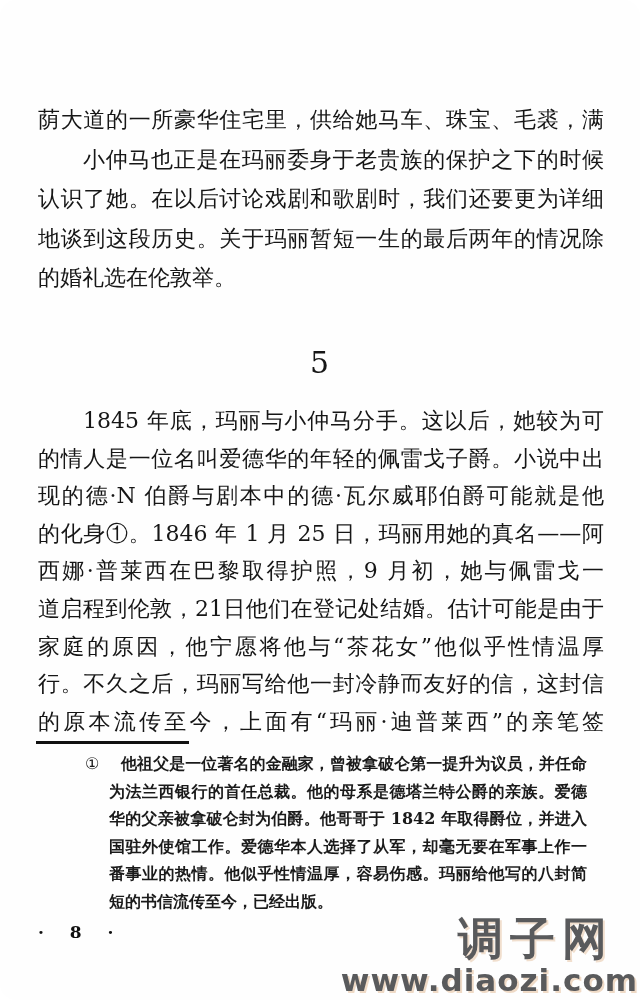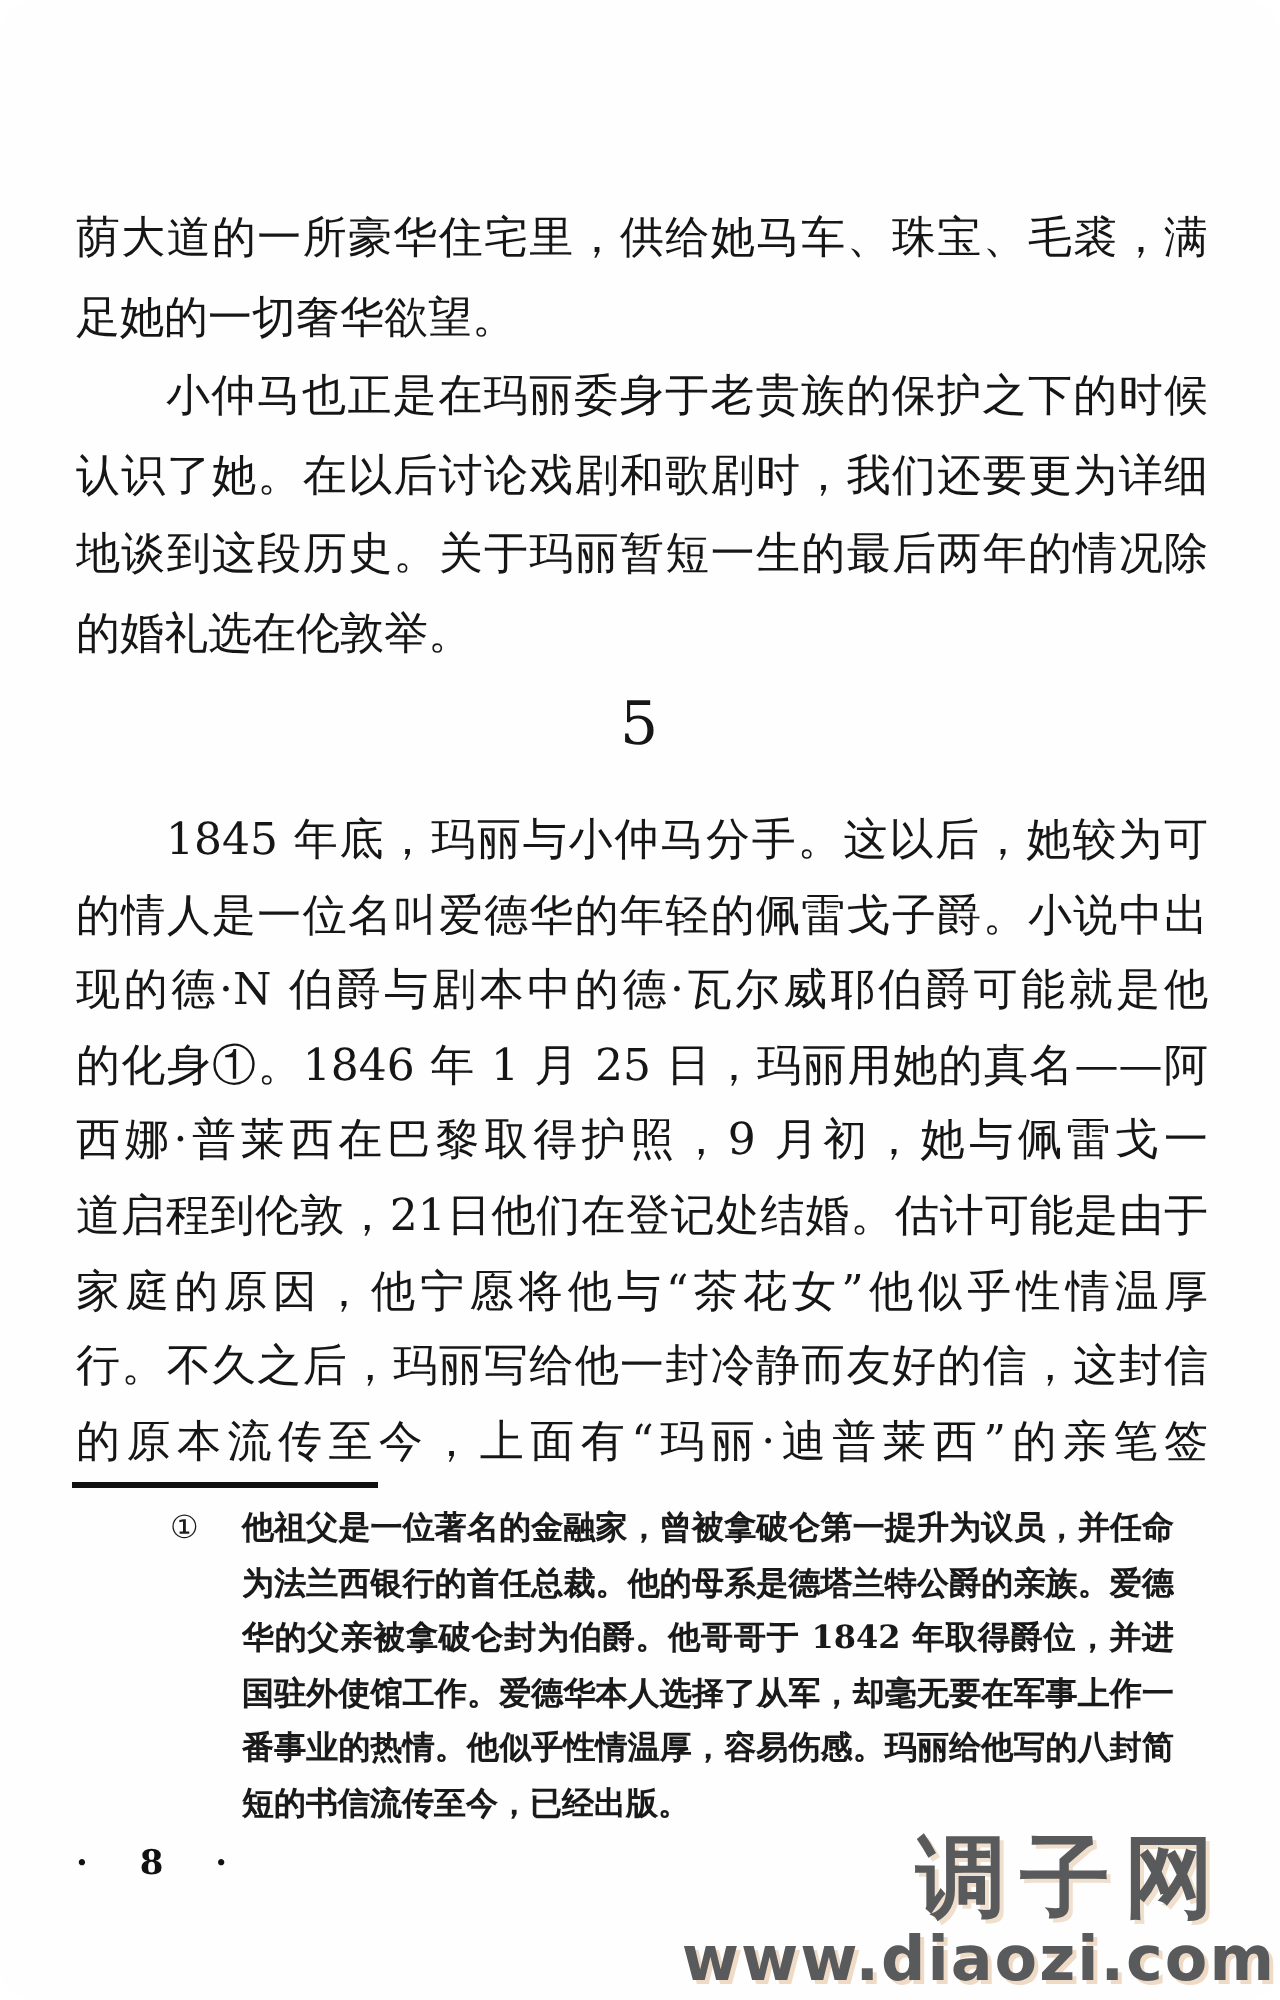--- a/index.html
+++ b/index.html
@@ -77,21 +77,21 @@
     line-height: 27.6px;
     overflow: hidden;
   }
   .fline-first { display: flex; }
   .fmarker {
     flex: 0 0 36px;
     text-align: left;
     font-weight: normal;
   }
   .ftext1 { flex: 1; }
-  .fcont { margin-left: 36px; }
+  .fcont { margin-left: 24px; }
   
   .page-number {
     position: absolute;
     top: 922px;
     left: 38px;
     font-size: 17px;
     font-weight: bold;
     letter-spacing: 2px;
     word-spacing: 16px;
     color: #111111;
@@ -121,21 +121,20 @@
     text-shadow: 2px 2px 0 rgba(213, 152, 95, 0.35);
   }
 </style>
 </head>
 <body>
 
 <div class="page">
 
   <div class="body-block body-block-1">
     <div class="bline just">荫大道的一所豪华住宅里，供给她马车、珠宝、毛裘，满</div>
-    <div class="bline">足她的一切奢华欲望。</div>
     <div class="bline just indent">小仲马也正是在玛丽委身于老贵族的保护之下的时候</div>
     <div class="bline just">认识了她。在以后讨论戏剧和歌剧时，我们还要更为详细</div>
     <div class="bline just">地谈到这段历史。关于玛丽暂短一生的最后两年的情况除</div>
     <div class="bline">的婚礼选在伦敦举。</div>
   </div>
 
   <div class="section-heading">5</div>
 
   <div class="body-block body-block-2">
     <div class="bline just indent">1845 年底，玛丽与小仲马分手。这以后，她较为可信</div>

